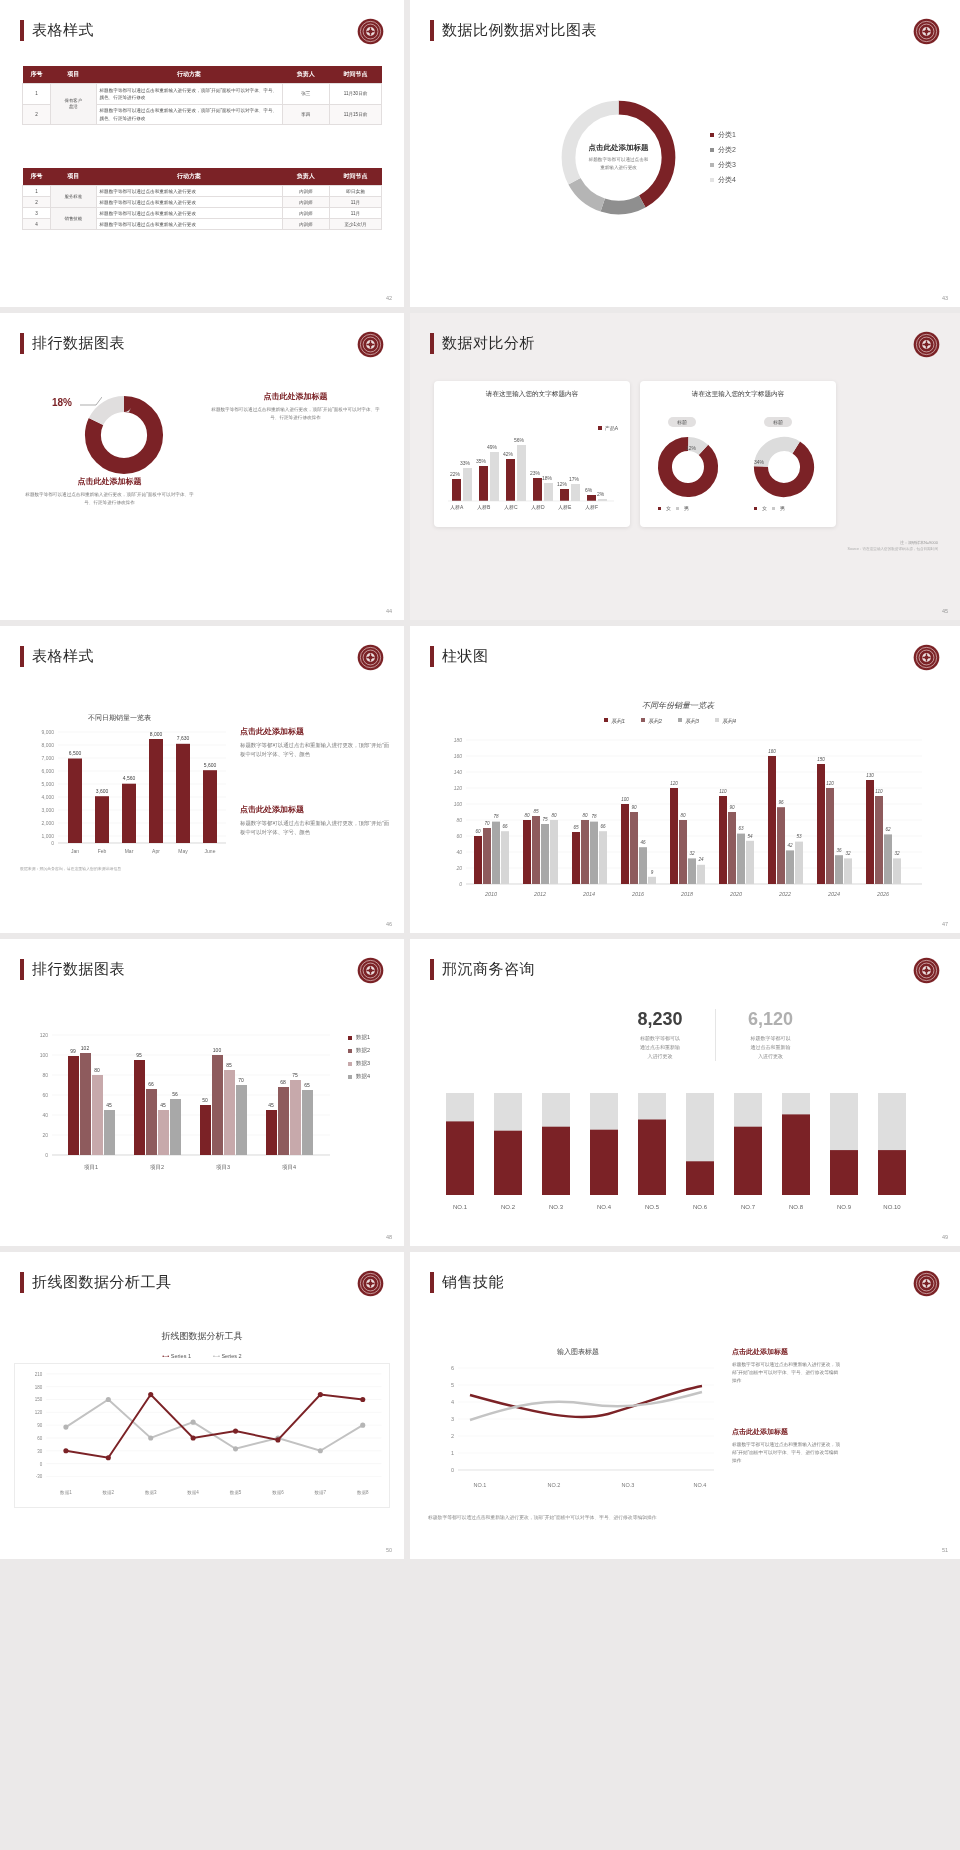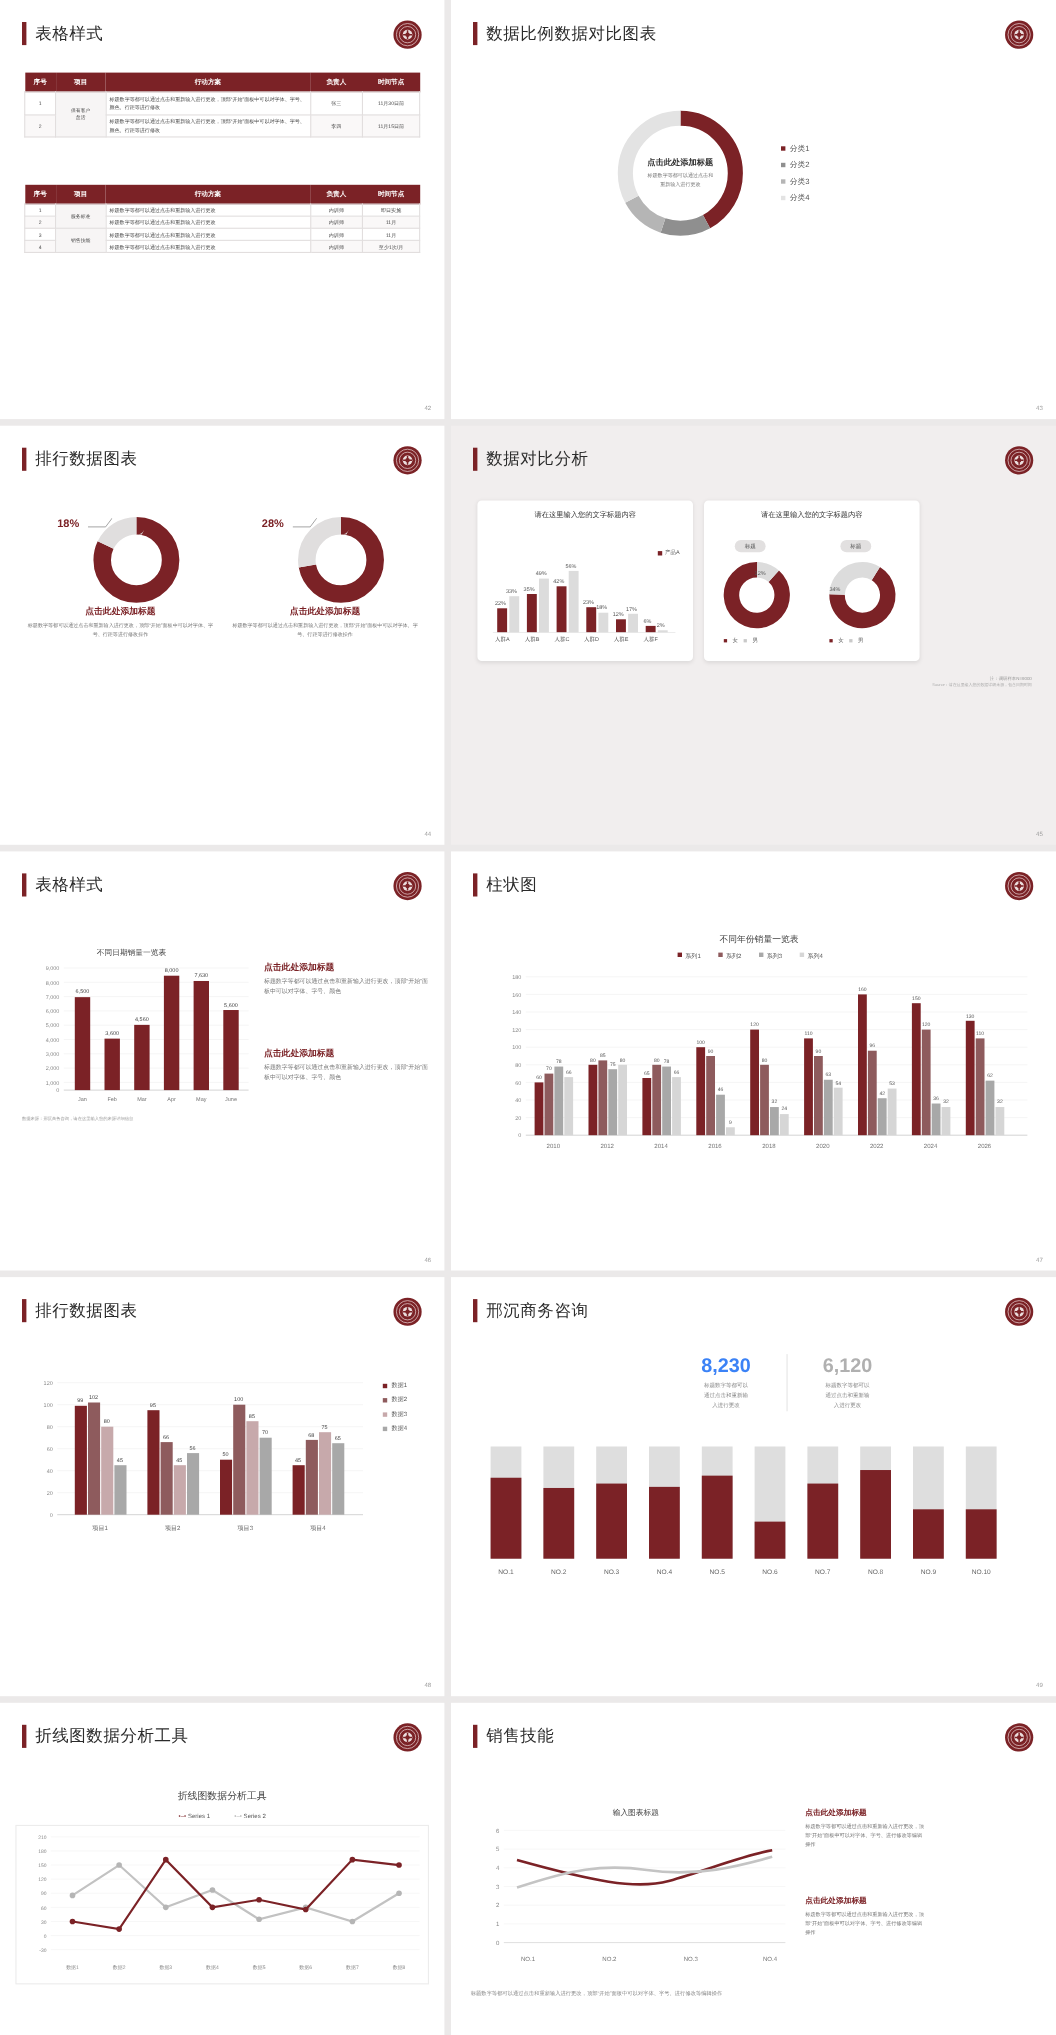--- a/index.html
+++ b/index.html
@@ -3,21 +3,21 @@
 <meta charset="utf-8">
 <style>
   * { box-sizing: border-box; margin: 0; padding: 0; }
   body {
     width: 960px; height: 1850px;
     background: #ebe9e9;
     font-family: "Liberation Sans", "DejaVu Sans", sans-serif;
     overflow: hidden;
   }
   .grid { display: grid; grid-template-columns: 404px 1fr; gap: 6px 6px; width:960px;}
-  .slide { background:#fff; position:relative; height:381px; overflow:hidden; }
+  .slide { background:#fff; position:relative; height:307px; overflow:hidden; }
   .slide.alt { background:#f1eeee; }
   .slide-num { position:absolute; right:12px; bottom:6px; font-size:5.5px; color:#999; }
   .crest { position:absolute; top:18px; right:20px; width:27px; height:27px; }
   .crest svg { display:block; }
   .s-title { position:absolute; left:20px; top:20px; display:flex; align-items:center; gap:8px;}
   .s-title .bar { width:4px; height:21px; background:#7b2226; }
   .s-title .txt { font-size:15px; color:#2b2b2b; letter-spacing:.5px; }
 
   
   .tbl { width:360px; border-collapse:collapse; font-size:4.6px; color:#4a4a4a; }
@@ -215,30 +215,20 @@
         <svg style="position:absolute;left:60px;top:2px;" width="84" height="84" viewBox="0 0 100 100">
           <circle cx="50" cy="50" r="37" fill="none" stroke="#7b2226" stroke-width="19" stroke-dasharray="190.7 41.6" transform="rotate(-90 50 50)"></circle>
           <circle cx="50" cy="50" r="37" fill="none" stroke="#e0dede" stroke-width="19" stroke-dasharray="41.6 190.7" stroke-dashoffset="-190.7" transform="rotate(-90 50 50)"></circle>
         </svg>
       </div>
       <div class="cap-title" style="width:175px;">点击此处添加标题</div>
       <div class="cap-body" style="width:175px;">标题数字等都可以通过点击和重新输入进行更改，顶部“开始”面板中可以对字体、字号、行距等进行修改操作</div>
     </div>
 
     <div style="position:absolute;left:208px;top:78px;width:175px;">
-      <div style="position:relative;height:85px;">
-        <div style="position:absolute;left:30px;top:6px;" class="pct-lbl">28%</div>
-        <svg style="position:absolute;left:58px;top:4px;" width="22" height="14">
-            <path d="M0 10 L16 10 L22 2" stroke="#8a8a8a" stroke-width="0.7" fill="none"></path>
-          </svg>
-        <svg style="position:absolute;left:60px;top:2px;" width="84" height="84" viewBox="0 0 100 100">
-          <circle cx="50" cy="50" r="37" fill="none" stroke="#7b2226" stroke-width="19" stroke-dasharray="167.4 64.9" transform="rotate(-90 50 50)"></circle>
-          <circle cx="50" cy="50" r="37" fill="none" stroke="#e0dede" stroke-width="19" stroke-dasharray="64.9 167.4" stroke-dashoffset="-167.4" transform="rotate(-90 50 50)"></circle>
-        </svg>
-      </div>
       <div class="cap-title" style="width:175px;">点击此处添加标题</div>
       <div class="cap-body" style="width:175px;">标题数字等都可以通过点击和重新输入进行更改，顶部“开始”面板中可以对字体、字号、行距等进行修改操作</div>
     </div>
     <div class="slide-num">44</div>
   </div>
 
   <div class="slide alt">
     <div class="s-title">
       <span class="bar"></span>
       <span class="txt">数据对比分析</span>
@@ -428,21 +418,21 @@
       <svg viewBox="0 0 40 40" width="27" height="27">
           <circle cx="20" cy="20" r="19" fill="#7b2226"></circle>
           <circle cx="20" cy="20" r="15" fill="none" stroke="#e7cfd0" stroke-width="1"></circle>
           <circle cx="20" cy="20" r="11" fill="none" stroke="#e7cfd0" stroke-width="1"></circle>
           <circle cx="20" cy="20" r="6.5" fill="#fff" opacity=".85"></circle>
           <path d="M20 14v12M14 20h12" stroke="#7b2226" stroke-width="2"></path>
           <circle cx="20" cy="20" r="3" fill="#7b2226"></circle>
         </svg>
     </div>
 
-    <div style="position:absolute;left:30px;top:70px;">
+    <div style="position:absolute;left:18px;top:70px;font-style:italic;">
       <svg width="500" height="215" viewBox="0 0 500 215" font-family="Liberation Sans, sans-serif">
         <text x="250" y="12" font-size="8" fill="#444" text-anchor="middle">不同年份销量一览表</text>
         <g font-size="5.5" fill="#555">
           <rect x="176" y="22" width="4" height="4" fill="#7b2226"></rect>
             <text x="183" y="26.5">系列1</text>
           <rect x="213" y="22" width="4" height="4" fill="#8e5b5d"></rect>
             <text x="220" y="26.5">系列2</text>
           <rect x="250" y="22" width="4" height="4" fill="#a8a8a8"></rect>
             <text x="257" y="26.5">系列3</text>
           <rect x="287" y="22" width="4" height="4" fill="#d6d6d6"></rect>
@@ -690,21 +680,21 @@
           <circle cx="20" cy="20" r="19" fill="#7b2226"></circle>
           <circle cx="20" cy="20" r="15" fill="none" stroke="#e7cfd0" stroke-width="1"></circle>
           <circle cx="20" cy="20" r="11" fill="none" stroke="#e7cfd0" stroke-width="1"></circle>
           <circle cx="20" cy="20" r="6.5" fill="#fff" opacity=".85"></circle>
           <path d="M20 14v12M14 20h12" stroke="#7b2226" stroke-width="2"></path>
           <circle cx="20" cy="20" r="3" fill="#7b2226"></circle>
         </svg>
     </div>
 
     <div style="position:absolute;left:195px;top:70px;width:110px;text-align:center;">
-      <div style="font-size:18px;font-weight:bold;color:#3b82f6;">8,230</div>
+      <div style="font-size:18px;font-weight:bold;color:#404040;">8,230</div>
       <div style="font-size:5px;color:#888;line-height:1.8;margin-top:4px;">标题数字等都可以<br>通过点击和重新输<br>入进行更改</div>
     </div>
     <div style="position:absolute;left:305px;top:70px;width:110px;text-align:center;border-left:1px solid #e5e5e5;">
       <div style="font-size:18px;font-weight:bold;color:#b0b0b0;">6,120</div>
       <div style="font-size:5px;color:#888;line-height:1.8;margin-top:4px;">标题数字等都可以<br>通过点击和重新输<br>入进行更改</div>
     </div>
 
     <div style="position:absolute;left:24px;top:150px;">
       <svg width="500" height="130" viewBox="0 0 500 130" font-family="Liberation Sans, sans-serif">
         <g>

